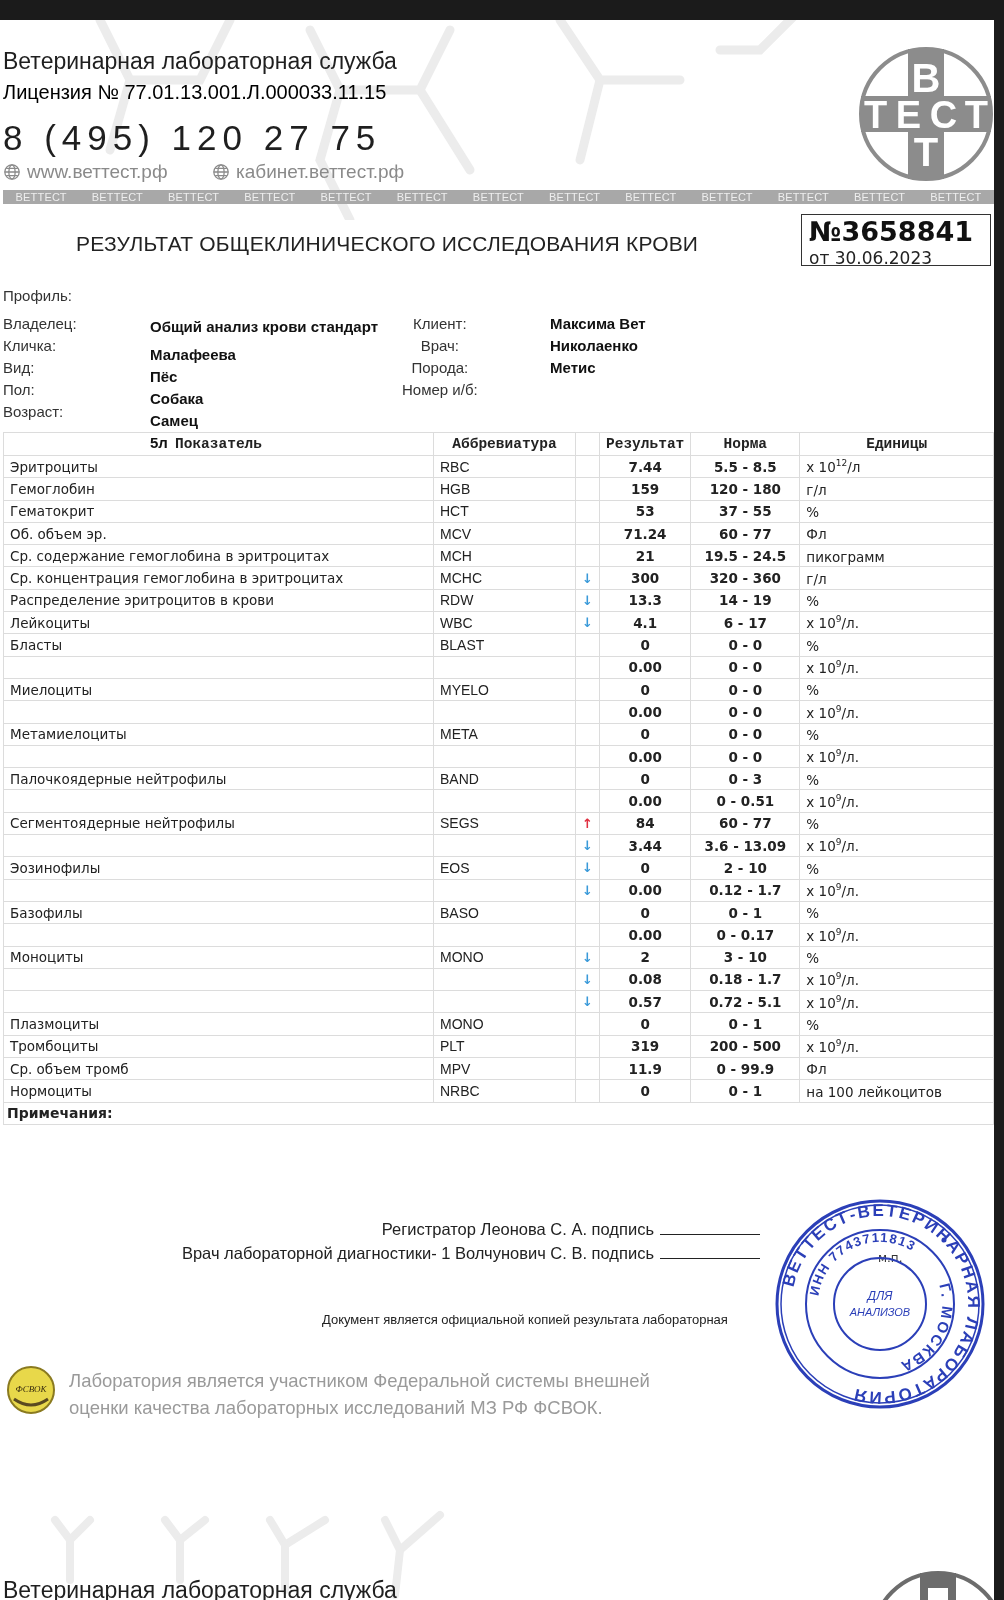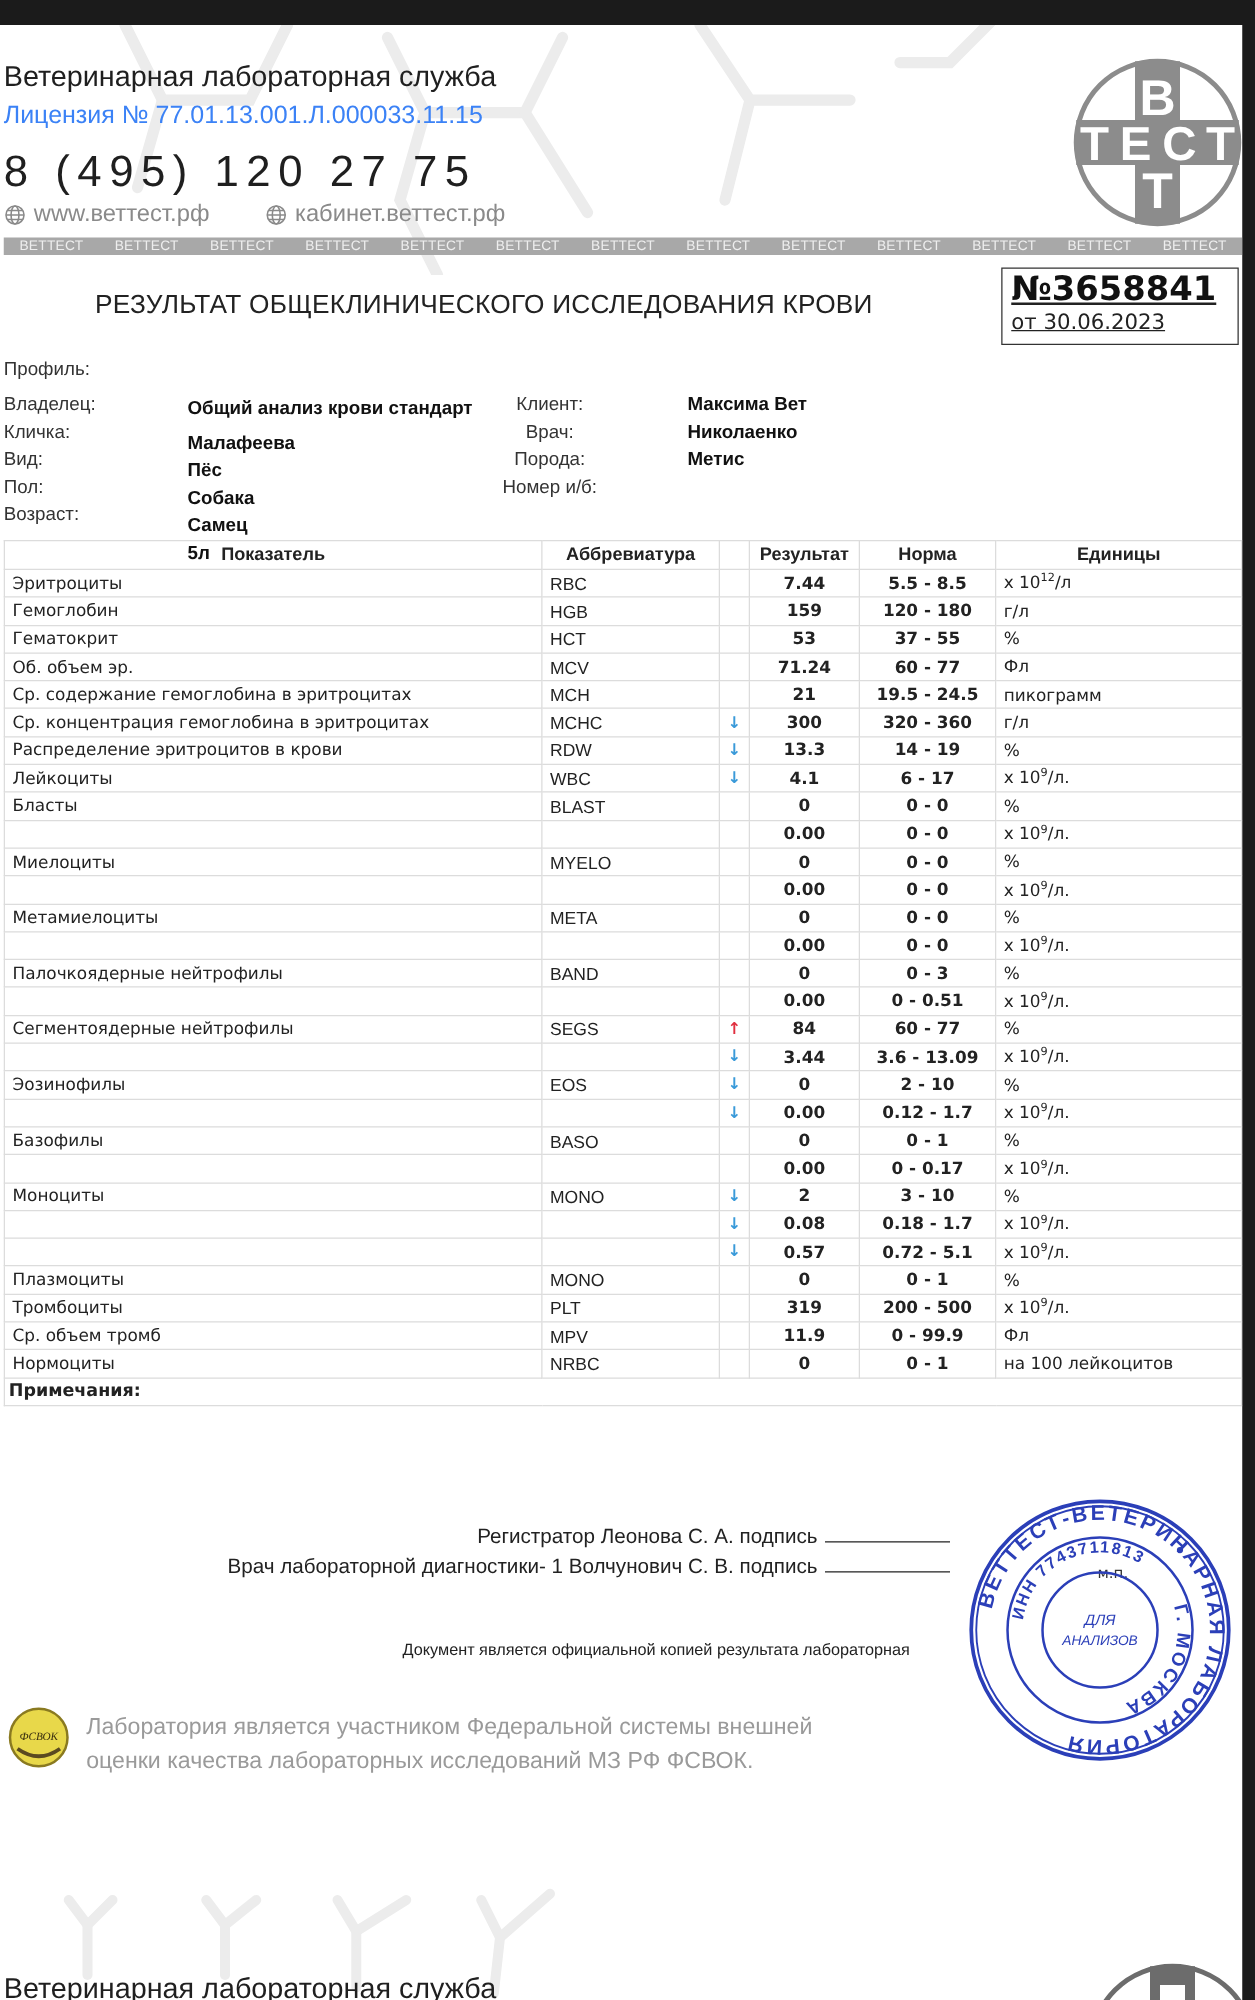--- a/index.html
+++ b/index.html
@@ -12,53 +12,53 @@
   .page {
     position: absolute; left: 0; top: 20px; width: 994px; height: 1580px;
     background: #fff; overflow: hidden;
   }
   .rightedge { position: absolute; left: 994px; top: 20px; width: 10px; height: 1580px; background: #1b1b1b; }
 
   
   .wm { position: absolute; left: 0; top: 0; width: 994px; height: 200px; pointer-events: none; }
 
   .lab-name { position: absolute; left: 3px; top: 28px; font-family: "Liberation Sans", sans-serif; font-size: 23px; color: #1f1f1f; }
-  .license { position: absolute; left: 3px; top: 61px; font-family: "Liberation Sans", sans-serif; font-size: 20px; color: #3b82f6; }
+  .license { position: absolute; left: 3px; top: 61px; font-family: "Liberation Sans", sans-serif; font-size: 20px; color: #000000; }
   .phone { position: absolute; left: 3px; top: 98px; font-family: "Liberation Sans", sans-serif; font-size: 35px; letter-spacing: 6px; color: #1f1f1f; }
   .web { position: absolute; top: 141px; font-family: "Liberation Sans", sans-serif; font-size: 19px; color: #8a8a8a; display: flex; align-items: center; gap: 6px; }
   .web svg { width: 18px; height: 18px; }
   .web1 { left: 3px; }
   .web2 { left: 212px; }
 
   .logo { position: absolute; left: 856px; top: 24px; width: 140px; height: 140px; }
 
   .stripe {
     position: absolute; left: 3px; top: 170px; width: 991px; height: 14px;
     background: #a8a8a8; display: flex; justify-content: space-around; align-items: center;
     font-family: "Liberation Sans", sans-serif; font-size: 11px; color: #eee; letter-spacing: 0.2px;
   }
 
   .doc-title { position: absolute; left: 76px; top: 212px; font-family: "Liberation Sans", sans-serif; font-size: 21px; color: #222; letter-spacing: 0.2px; }
   .numbox {
-    position: absolute; left: 801px; top: 194px; width: 190px; height: 62px;
-    border: 1.5px solid #333; box-sizing: border-box; padding: 1px 0 0 7px; text-decoration: underline;
+    position: absolute; left: 801px; top: 194px; width: 190px; height: 52px;
+    border: 1.5px solid #333; box-sizing: border-box; padding: 1px 0 0 7px;
   }
   .num { font-size: 27px; font-weight: bold; color: #111; line-height: 32px; }
   .numdate { font-size: 17px; color: #222; line-height: 20px; }
 
   .info { position: absolute; font-size: 15px; line-height: 22px; }
   .lbl { color: #333; font-family: "Liberation Sans", sans-serif; }
   .val { font-weight: bold; color: #111; font-family: "Liberation Sans", sans-serif; }
 
   table.res {
     position: absolute; left: 3px; top: 412px; width: 991px;
     border-collapse: collapse; font-size: 13.5px; color: #222;
   }
   table.res th, table.res td { border: 1px solid #dcdcdc; height: 22.3px; padding: 0 6px; box-sizing: border-box; }
-  table.res th { font-family: Liberation Sans, sans-serif; font-weight: bold; font-size: 14.5px; text-align: center; height: 23px; }
+  table.res th { font-family: Liberation Mono, monospace; font-weight: bold; font-size: 14.5px; text-align: center; height: 23px; }
   .c-name { width: 430px; text-align: left; }
   .c-abbr { width: 142px; text-align: left; font-family: "Liberation Sans", sans-serif; font-size: 14px; }
   .c-flag { width: 24px; text-align: center; font-size: 13px; font-weight: bold; padding: 0 !important; }
   .c-res { width: 88px; text-align: center; font-weight: bold; }
   .c-norm { width: 109px; text-align: center; font-weight: bold; }
   .c-unit { text-align: left; }
   .down { color: #3a9ad9; }
   .up { color: #e03040; }
   .notes { font-weight: bold; font-size: 14px; height: 24px; padding-left: 3px !important; }
 

